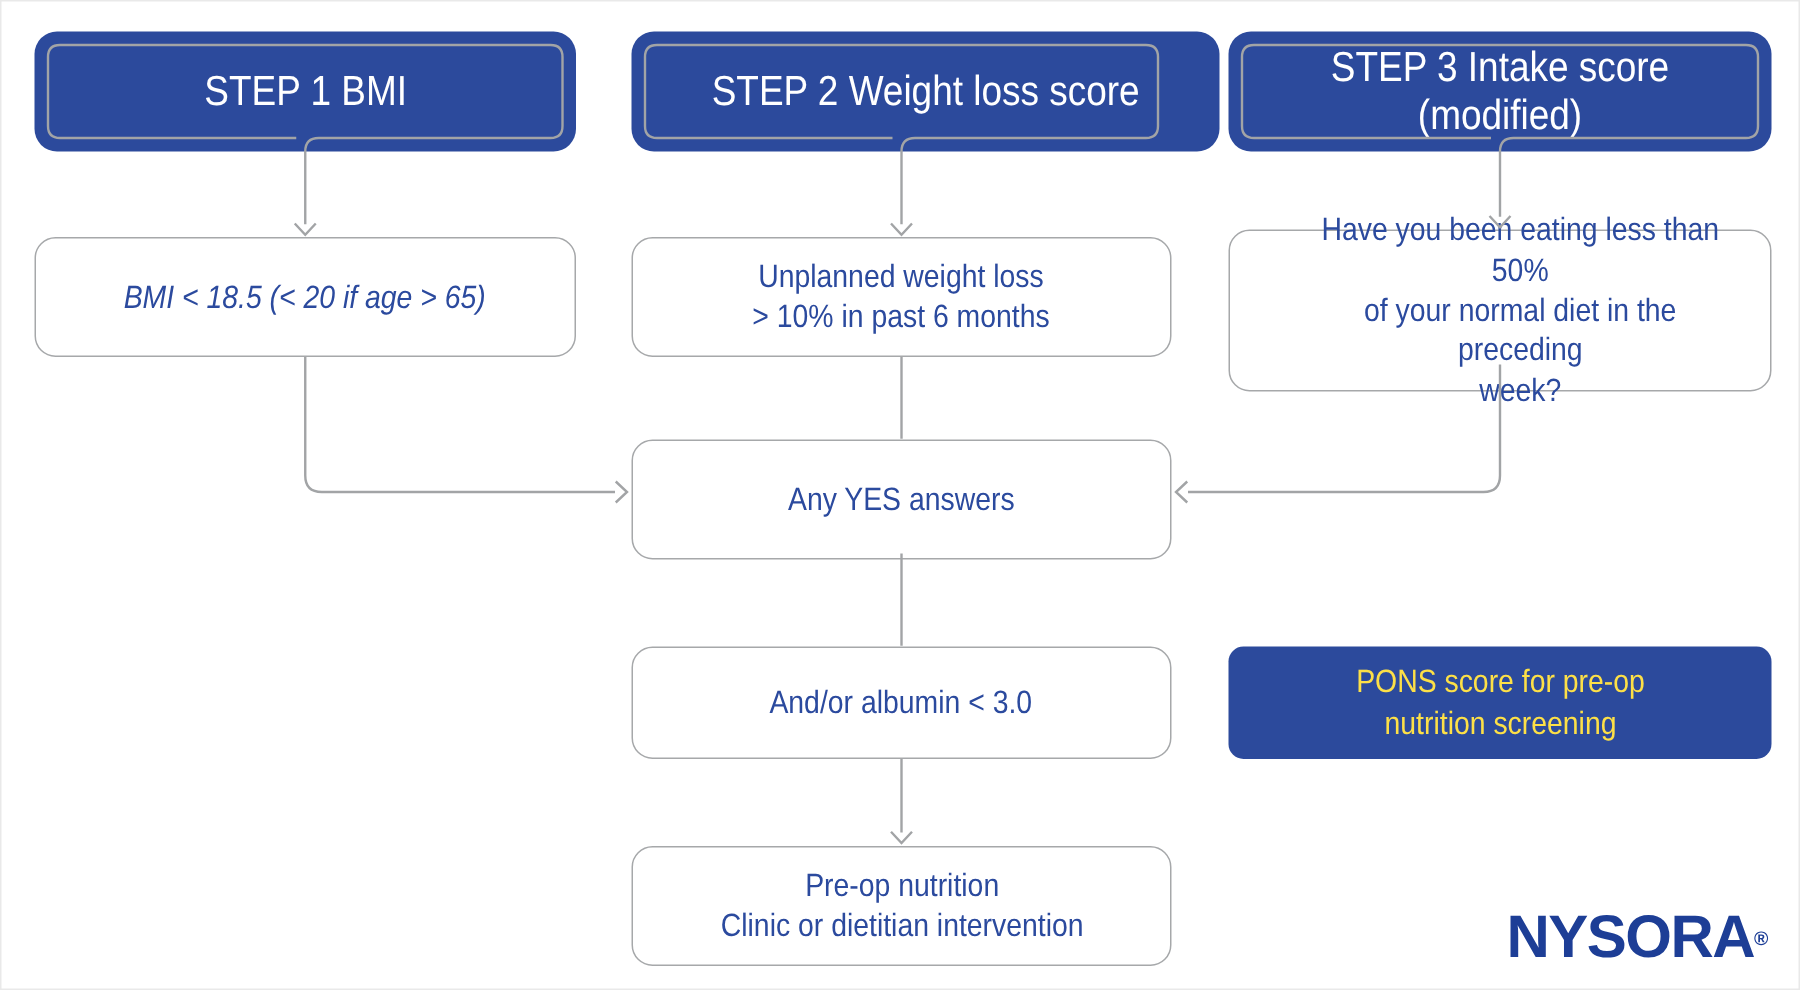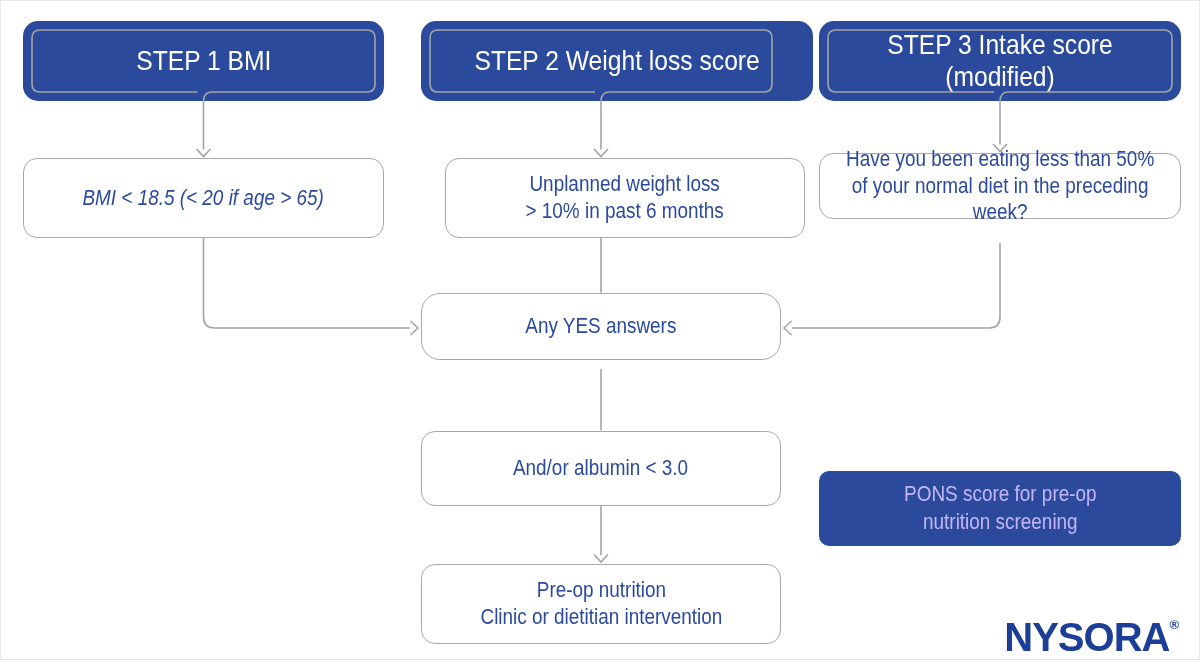--- a/index.html
+++ b/index.html
@@ -13,50 +13,50 @@
     text-align:center;box-sizing:border-box;
   }
   .box-header{
     background:#2c4a9c;border-radius:15px;color:#ffffff;font-size:28px;
   }
   .box-white{
     background:#ffffff;border:1.6px solid #a6a8aa;border-radius:14px;
     color:#2b4a9e;font-size:21.5px;line-height:1.24;
   }
   .box-note{
-    background:#2c4a9c;border-radius:10px;color:#c4b5fd;
-    font-size:21.5px;line-height:1.3;margin-top:40px;
+    background:#2c4a9c;border-radius:10px;color:#fde047;
+    font-size:21.5px;line-height:1.3;
   }
   .txt{
     display:block;white-space:pre-line;transform:scaleX(0.88);
     transform-origin:center center;
   }
   
   #header-1{left:22px;top:20px;width:361px;height:80px;}
   #header-2{left:420px;top:20px;width:392px;height:80px;}
   #header-3{left:818px;top:20px;width:362px;height:80px;justify-content:flex-end;}
   #crit-1{left:22px;top:157px;width:361px;height:80px;font-style:italic;}
-  #crit-2{left:420px;top:157px;width:360px;height:80px;margin-left:24px;}
-  #crit-3{left:818px;top:152px;width:362px;height:66px;}
-  #any-yes{left:420px;top:292px;width:360px;height:67px;border-radius:19px;}
+  #crit-2{left:420px;top:157px;width:360px;height:80px;}
+  #crit-3{left:818px;top:152px;width:362px;height:108px;padding-left:27px;}
+  #any-yes{left:420px;top:292px;width:360px;height:80px;}
   #albumin{left:420px;top:430px;width:360px;height:75px;}
   #outcome{left:420px;top:563px;width:360px;height:80px;}
   #pons{left:818px;top:430px;width:362px;height:75px;}
   
   svg.overlay{
     position:absolute;left:0;top:0;width:1200px;height:660px;
     pointer-events:none;z-index:5;
   }
   .stroke-line{fill:none;stroke:#a2a4a6;stroke-width:1.6px;}
   .stroke-head{fill:none;stroke:#a2a4a6;stroke-width:1.6px;stroke-linejoin:miter;}
   
   .logo{
-    position:absolute;right:20px;bottom:2px;color:#1d3e96;
+    position:absolute;right:20px;bottom:14px;color:#1d3e96;
     font-weight:bold;font-size:40px;letter-spacing:-1px;line-height:1;
-    display:flex;align-items:flex-start;
+    display:flex;align-items:center;
   }
   .logo sup{font-size:13px;font-weight:bold;margin-top:1px;letter-spacing:0;}
 </style>
 </head>
 <body>
 
 <div class="canvas">
 
   <div class="box box-header" id="header-1">
     <span class="txt">STEP 1 BMI</span>

